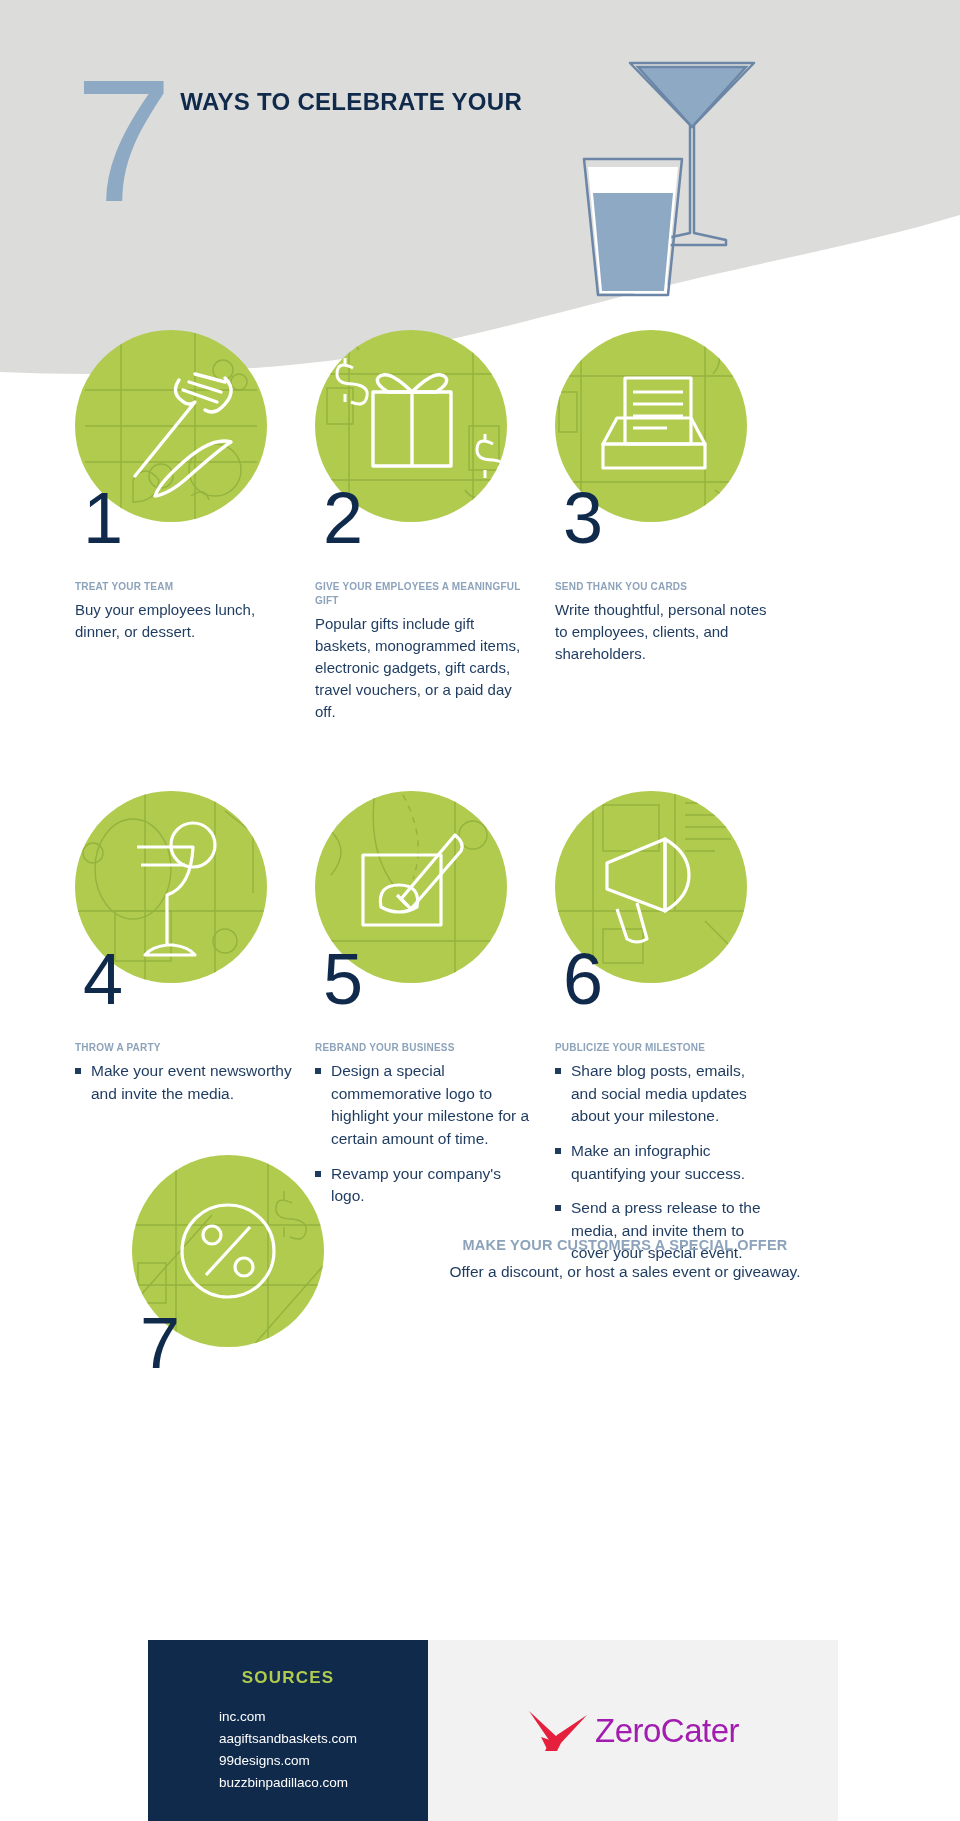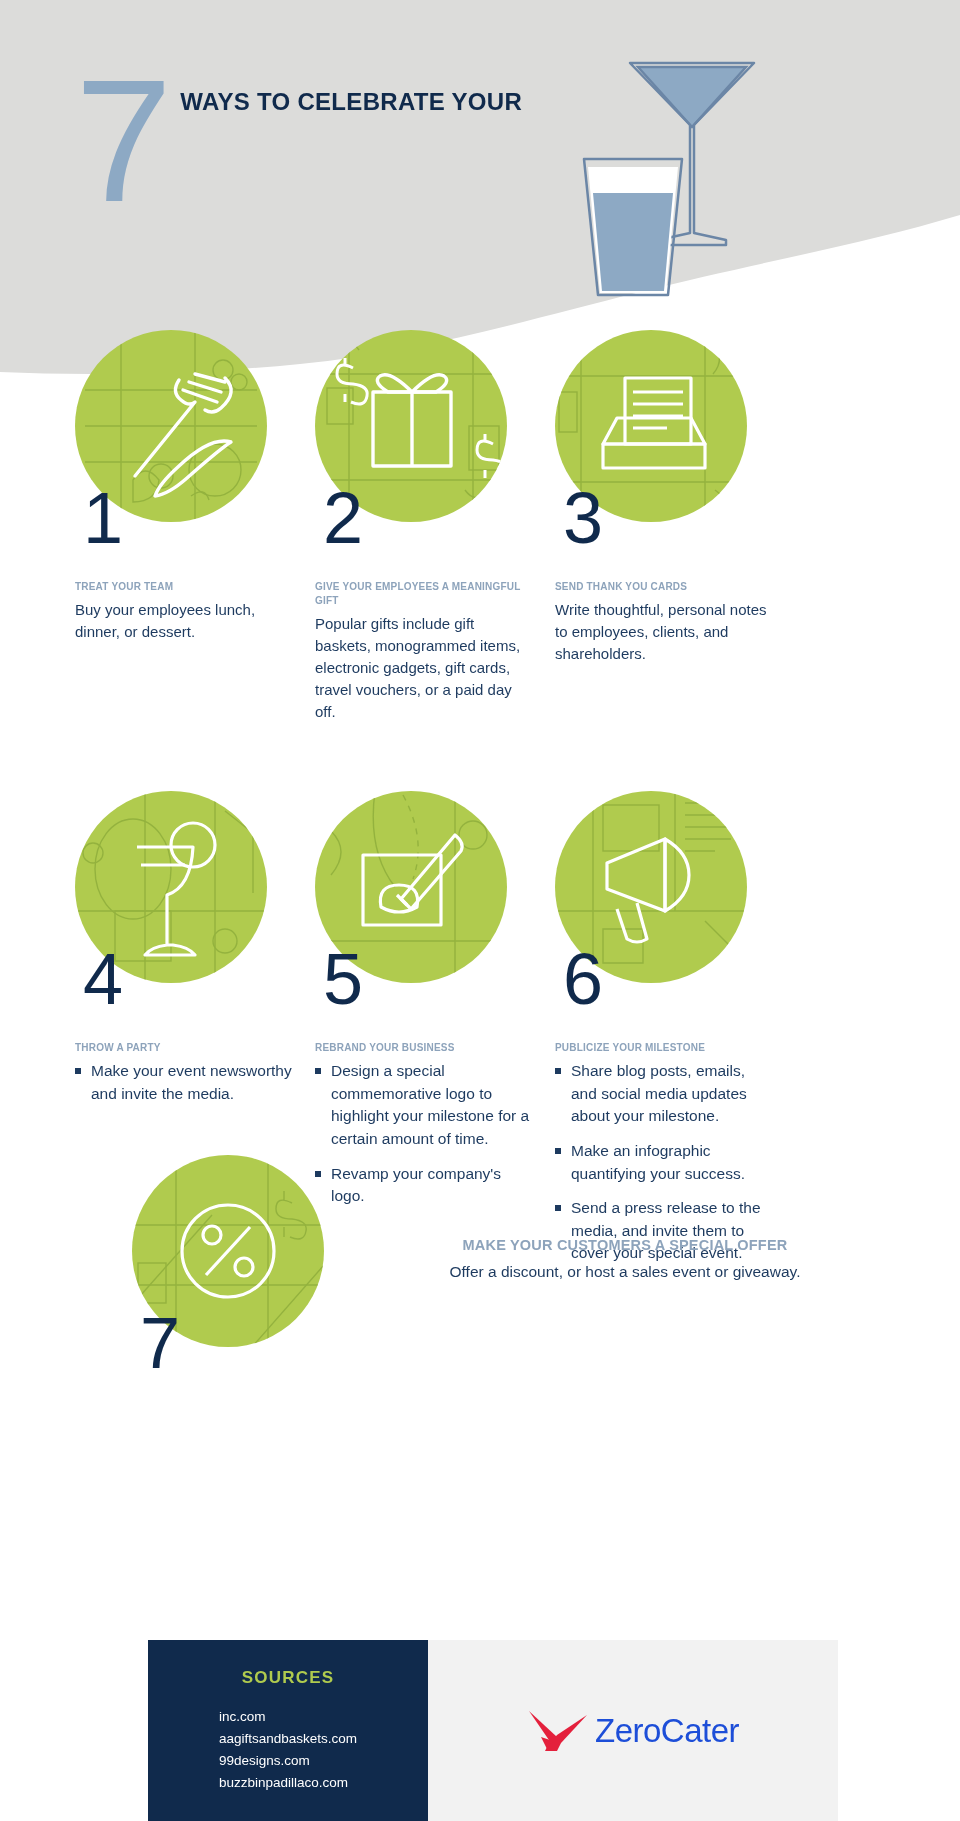--- a/index.html
+++ b/index.html
@@ -80,21 +80,21 @@
   .sources-title {
     color: #b0cb4e; font-weight: bold; font-size: 17px; letter-spacing: 1.2px;
     margin-bottom: 18px; text-transform: uppercase;
   }
   .sources-list { display: inline-block; text-align: left; font-size: 13.5px; line-height: 1.62; }
   .logo-panel {
     width: 410px; background: #f2f2f2;
     display: flex; align-items: center; justify-content: center;
   }
   .logo-row { display: flex; align-items: center; }
-  .logo-text { font-size: 33px; color: #1d4ed8; letter-spacing: -0.5px; margin-left: 6px; }
+  .logo-text { font-size: 33px; color: #a21caf; letter-spacing: -0.5px; margin-left: 6px; }
 </style>
 </head>
 <body>
 
 <div class="page">
 
   <div class="hero-bg">
     <svg width="960" height="420" viewBox="0 0 960 420">
       <path d="M0,0 H960 V215 C860,245 760,262 640,292 C520,322 420,352 300,364 C200,374 90,376 0,372 Z" fill="#dcdcda"></path>
     </svg>

